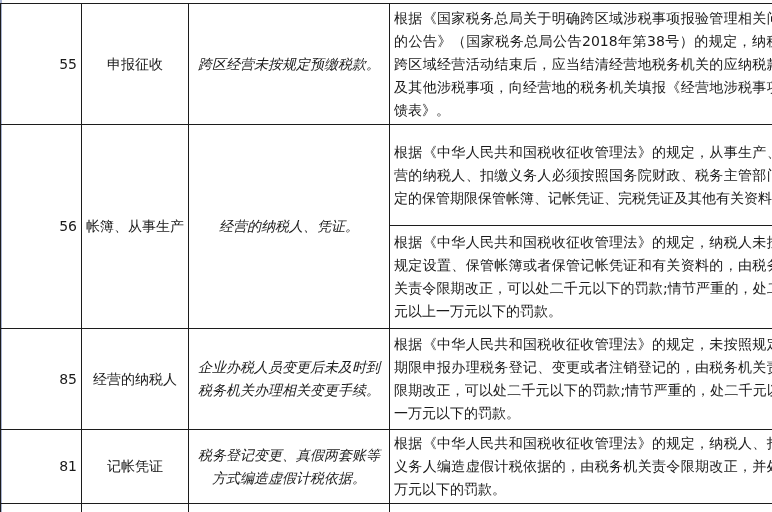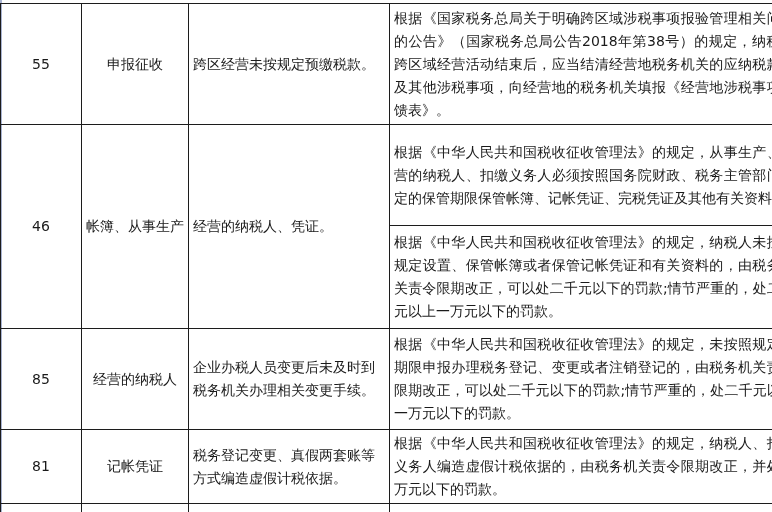--- a/index.html
+++ b/index.html
@@ -30,23 +30,23 @@
   table.doc-table td {
     border: 1px solid #1c1c1c;
     background: transparent;
     vertical-align: middle;
     font-size: 14px;
     line-height: 23px;
     padding: 2px 4px;
     overflow: hidden;
     word-break: break-all;
   }
-  td.col-no    { width: 72px;  text-align: center; border-left: none; }
+  td.col-no    { width: 72px;  text-align: right; border-left: none; }
   td.col-cat   { width: 98px;  text-align: center; }
-  td.col-beh   { width: 192px; text-align: left; }
+  td.col-beh   { width: 192px; text-align: center; font-style: italic; }
   td.col-legal { width: 401px; text-align: justify; padding-left: 6px; padding-right: 4px; }
   tr.r55  td { height: 116px; }
   tr.r56a td { height: 96px; }
   tr.r56b td { height: 98px; }
   tr.r57  td { height: 96px; }
   tr.r58  td { height: 69px; }
   tr.rpartial td { height: 20px; padding: 0; }
 </style>
 </head>
 <body>
@@ -57,21 +57,21 @@
   <table class="doc-table">
     <tbody>
       <tr class="r55">
         <td class="col-no">55</td>
         <td class="col-cat">申报征收</td>
         <td class="col-beh">跨区经营未按规定预缴税款。</td>
         <td class="col-legal">根据《国家税务总局关于明确跨区域涉税事项报验管理相关问题的公告》（国家税务总局公告2018年第38号）的规定，纳税人跨区域经营活动结束后，应当结清经营地税务机关的应纳税款以及其他涉税事项，向经营地的税务机关填报《经营地涉税事项反馈表》。</td>
       </tr>
 
       <tr class="r56a">
-        <td class="col-no" rowspan="2">46</td>
+        <td class="col-no" rowspan="2">56</td>
         <td class="col-cat" rowspan="2">帐簿、从事生产</td>
         <td class="col-beh" rowspan="2">经营的纳税人、凭证。</td>
         <td class="col-legal">根据《中华人民共和国税收征收管理法》的规定，从事生产、经营的纳税人、扣缴义务人必须按照国务院财政、税务主管部门规定的保管期限保管帐簿、记帐凭证、完税凭证及其他有关资料。</td>
       </tr>
       <tr class="r56b">
         <td class="col-legal">根据《中华人民共和国税收征收管理法》的规定，纳税人未按照规定设置、保管帐簿或者保管记帐凭证和有关资料的，由税务机关责令限期改正，可以处二千元以下的罚款;情节严重的，处二千元以上一万元以下的罚款。</td>
       </tr>
 
       <tr class="r57">
         <td class="col-no">85</td>

